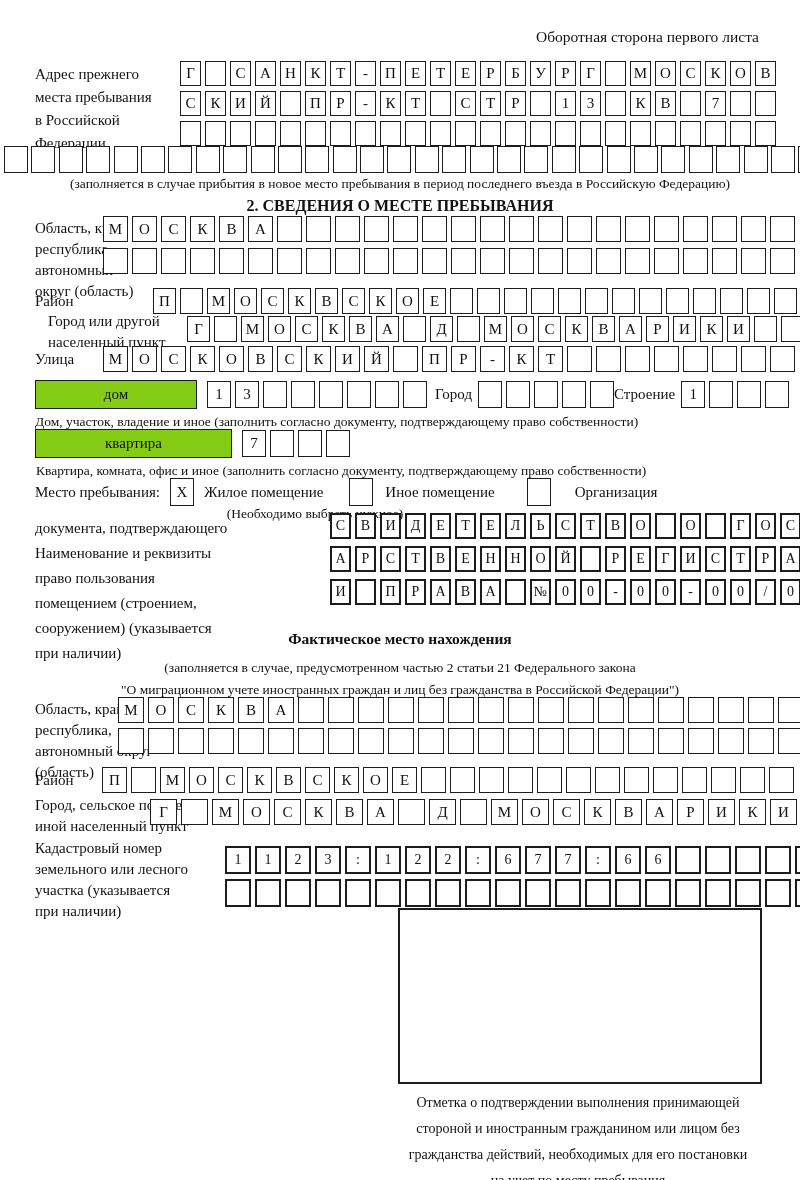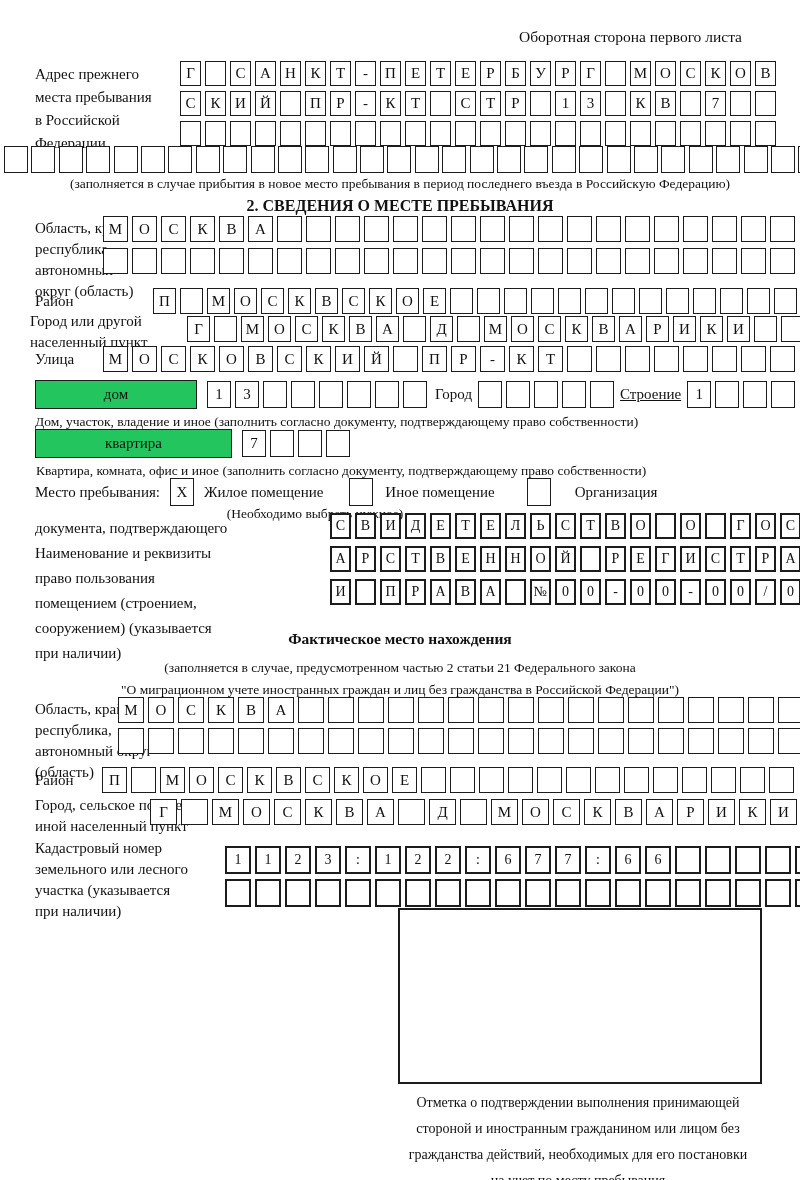--- a/index.html
+++ b/index.html
@@ -16,33 +16,33 @@
         font-size:15px;line-height:1;}
   .c20 .cell{width:19px;height:23px;}
   .c22 .cell{width:22px;height:25px;}
   .c23 .cell{width:23px;height:24px;}
   .c24 .cell{width:24px;height:24px;}
   .c25 .cell{width:25px;height:24px;}
   .c21 .cell{width:21px;height:24px;}
   .c17 .cell{width:17px;height:22px;border-width:2px;font-size:14px;}
   .ckd .cell{width:22px;height:24px;border-width:2px;font-size:14px;}
   .namebox{border:1.5px solid #1c1c1c;display:flex;align-items:center;justify-content:center;
-           font-size:15px;background:#22c55e;}
+           font-size:15px;background:#84cc16;}
   .checkbox{border:1.5px solid #1c1c1c;width:22px;height:26px;display:inline-flex;
             align-items:center;justify-content:center;font-size:15px;background:#fff;}
   .stamp{border:2px solid #1c1c1c;background:#fff;}
   .cap{font-size:14px;line-height:26px;text-align:center;}
   .mt5{margin-top:5px;} .mt6{margin-top:6px;} .mt7{margin-top:7px;}
 </style>
 </head>
 <body>
 
 <div id="page">
 
-  <div class="abs lbl" style="top:26px;right:58px;font-size:15.5px;">Оборотная сторона первого листа</div>
+  <div class="abs lbl" style="top:26px;right:41px;font-size:15.5px;">Оборотная сторона первого листа</div>
 
   <div class="abs lbl" style="left:35px;top:63px;line-height:23px;">
     <div>Адрес прежнего</div>
     <div>места пребывания</div>
     <div>в Российской</div>
     <div>Федерации</div>
   </div>
   <div class="abs" style="left:180px;top:61px;">
     <div class="row c20">
         <span class="cell">Г</span>
@@ -241,21 +241,21 @@
       <span class="cell"></span>
       <span class="cell"></span>
       <span class="cell"></span>
       <span class="cell"></span>
       <span class="cell"></span>
       <span class="cell"></span>
       <span class="cell"></span>
       <span class="cell"></span>
     </div>
 
-  <div class="abs lbl" style="left:30px;top:311px;">
+  <div class="abs lbl" style="left:48px;top:311px;">
     <div>Город или другой</div>
     <div>населенный пункт</div>
   </div>
   <div class="abs row c21" style="left:187px;top:316px;">
       <span class="cell">Г</span>
       <span class="cell"></span>
       <span class="cell">М</span>
       <span class="cell">О</span>
       <span class="cell">С</span>
       <span class="cell">К</span>
@@ -319,21 +319,21 @@
         <span class="cell"></span>
       </div>
     <div class="lbl" style="margin-left:8px;">Город</div>
     <div class="row c22" style="margin-left:6px;">
         <span class="cell"></span>
         <span class="cell"></span>
         <span class="cell"></span>
         <span class="cell"></span>
         <span class="cell"></span>
       </div>
-    <div class="lbl" style="margin-left:6px;text-decoration:underline;">Строение</div>
+    <div class="lbl" style="margin-left:0;">Строение</div>
     <div class="row c22" style="margin-left:6px;">
         <span class="cell">1</span>
         <span class="cell"></span>
         <span class="cell"></span>
         <span class="cell"></span>
       </div>
   </div>
   <div class="abs lbl" style="left:35px;top:411px;font-size:13.5px;">Дом, участок, владение и иное (заполнить согласно документу, подтверждающему право собственности)</div>
 
   <div class="abs" style="left:35px;top:429px;display:flex;align-items:center;">

